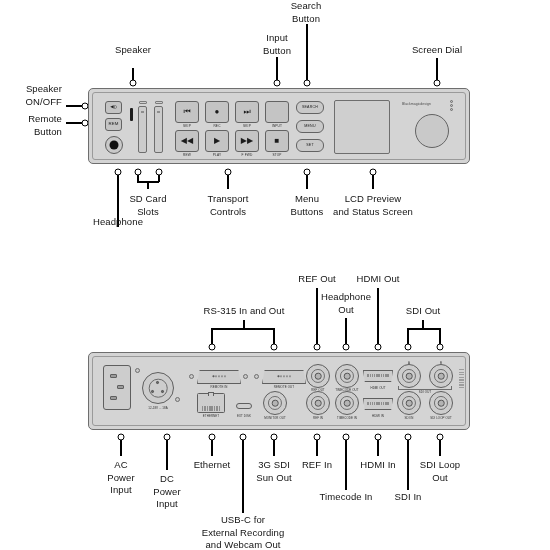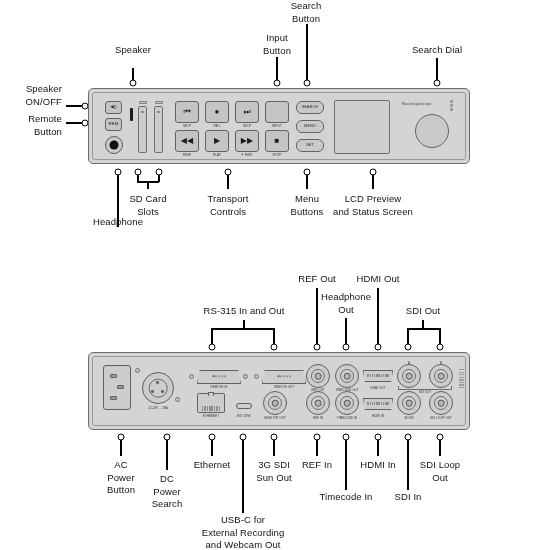--- a/index.html
+++ b/index.html
@@ -120,21 +120,21 @@
 </head>
 <body>
 
 <div class="stage">
 
   <div class="lbl c" style="left:133px;top:44px;width:90px;">Speaker</div>
   <div class="lbl c" style="left:277px;top:32px;width:70px;">Input
 Button</div>
   <div class="lbl c" style="left:306px;top:0px;width:80px;">Search
 Button</div>
-  <div class="lbl c" style="left:437px;top:44px;width:100px;">Search Dial</div>
+  <div class="lbl c" style="left:437px;top:44px;width:100px;">Screen Dial</div>
 
   <div class="vline" style="left:132.2px;top:68px;height:15px;"></div>
   <div class="dot" style="left:133px;top:83px;"></div>
 
   <div class="vline" style="left:276.2px;top:57px;height:26px;"></div>
   <div class="dot" style="left:277px;top:83px;"></div>
 
   <div class="vline" style="left:306.2px;top:24px;height:59px;"></div>
   <div class="dot" style="left:307px;top:83px;"></div>
 
@@ -449,27 +449,27 @@
         <i></i>
         <i></i>
         <i></i>
     </div>
   </div>
 
   <div class="dot" style="left:121px;top:437px;"></div>
   <div class="vline" style="left:120.2px;top:440px;height:16px;"></div>
   <div class="lbl c" style="left:121px;top:459px;width:70px;">AC
 Power
-Button</div>
+Input</div>
 
   <div class="dot" style="left:167px;top:437px;"></div>
   <div class="vline" style="left:166.2px;top:440px;height:30px;"></div>
   <div class="lbl c" style="left:167px;top:473px;width:70px;">DC
 Power
-Search</div>
+Input</div>
 
   <div class="dot" style="left:212px;top:437px;"></div>
   <div class="vline" style="left:211.2px;top:440px;height:16px;"></div>
   <div class="lbl c" style="left:212px;top:459px;width:80px;">Ethernet</div>
 
   <div class="dot" style="left:243px;top:437px;"></div>
   <div class="vline" style="left:242.2px;top:440px;height:73px;"></div>
   <div class="lbl c" style="left:243px;top:514px;width:160px;">USB-C for
 External Recording
 and Webcam Out</div>

